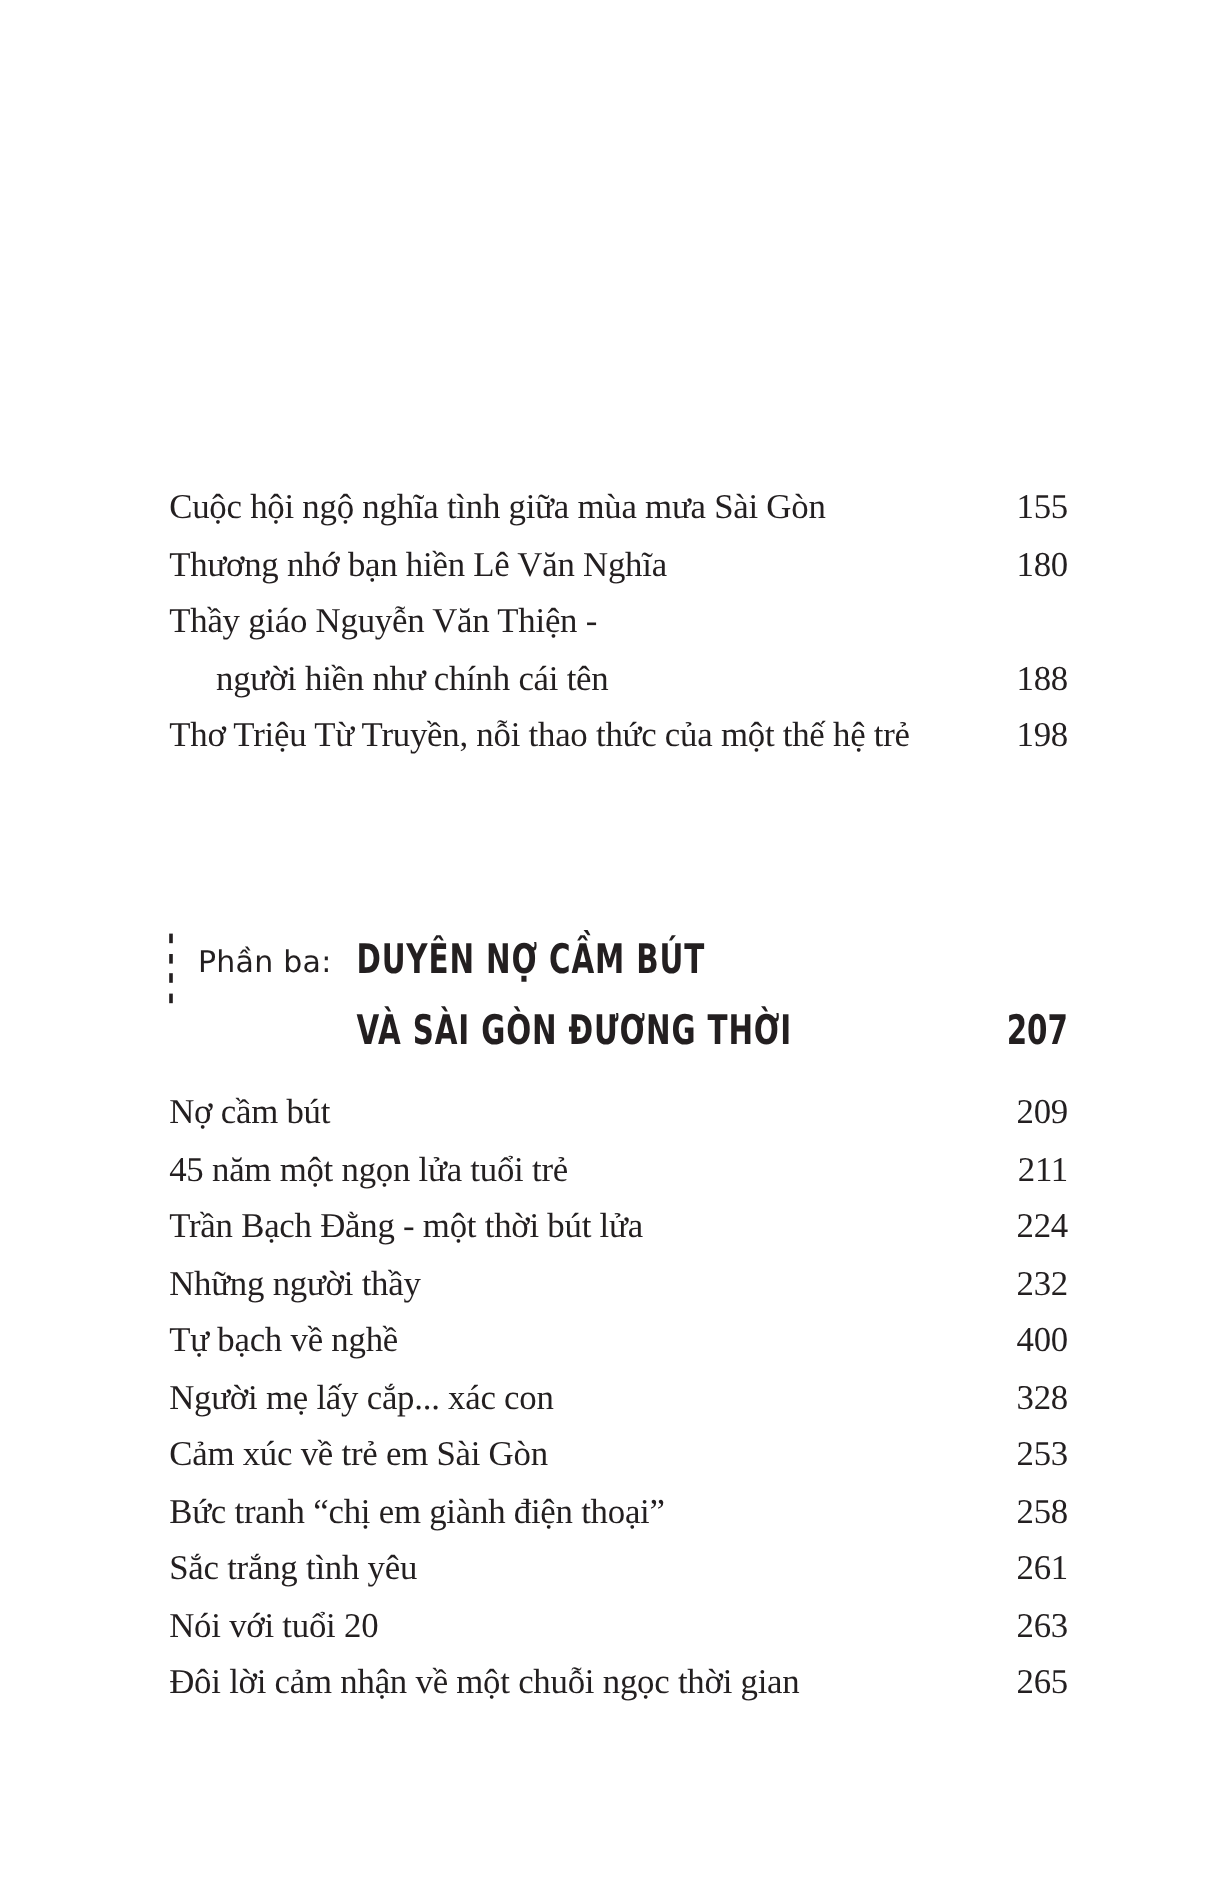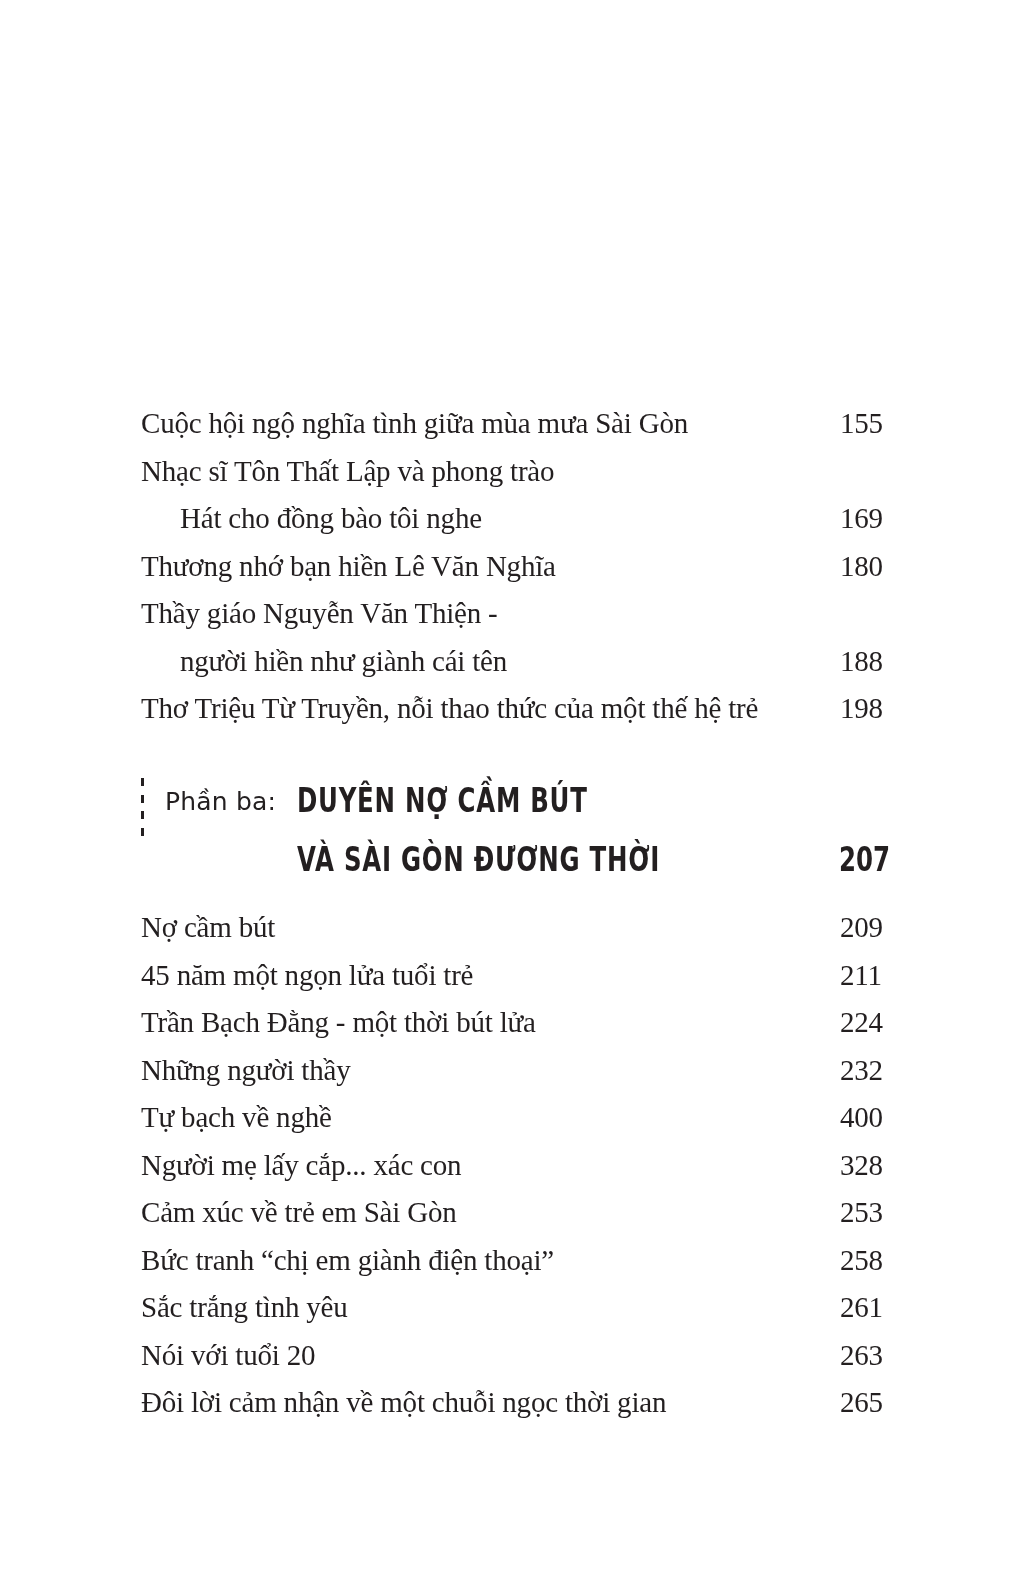--- a/index.html
+++ b/index.html
@@ -40,20 +40,21 @@
       white-space: nowrap;
     }
     .toc-entry .line.cont {
       padding-left: 39px;
     }
     .toc-entry .title {
       flex: 0 1 auto;
     }
     .toc-entry .page-num {
       flex: 0 0 auto;
+      text-align: right;
       min-width: 50px;
     }
     .block-1 { top: 400px; }
     .block-2 { top: 904px; }
 
     
     .section-header {
       position: absolute;
       left: 141px;
       top: 776px;
@@ -117,39 +118,30 @@
 
   <div class="toc-block block-1">
     <div class="toc-entry">
       <div class="line">
         <span class="title">Cuộc hội ngộ nghĩa tình giữa mùa mưa Sài Gòn</span>
         <span class="page-num">155</span>
       </div>
     </div>
     <div class="toc-entry">
       <div class="line">
-        <span class="title">Nhạc sĩ Tôn Thất Lập và phong trào</span>
-      </div>
-      <div class="line cont">
-        <span class="title">Hát cho đồng bào tôi nghe</span>
-        <span class="page-num">169</span>
-      </div>
-    </div>
-    <div class="toc-entry">
-      <div class="line">
         <span class="title">Thương nhớ bạn hiền Lê Văn Nghĩa</span>
         <span class="page-num">180</span>
       </div>
     </div>
     <div class="toc-entry">
       <div class="line">
         <span class="title">Thầy giáo Nguyễn Văn Thiện -</span>
       </div>
       <div class="line cont">
-        <span class="title">người hiền như giành cái tên</span>
+        <span class="title">người hiền như chính cái tên</span>
         <span class="page-num">188</span>
       </div>
     </div>
     <div class="toc-entry">
       <div class="line">
         <span class="title">Thơ Triệu Từ Truyền, nỗi thao thức của một thế hệ trẻ</span>
         <span class="page-num">198</span>
       </div>
     </div>
   </div>

